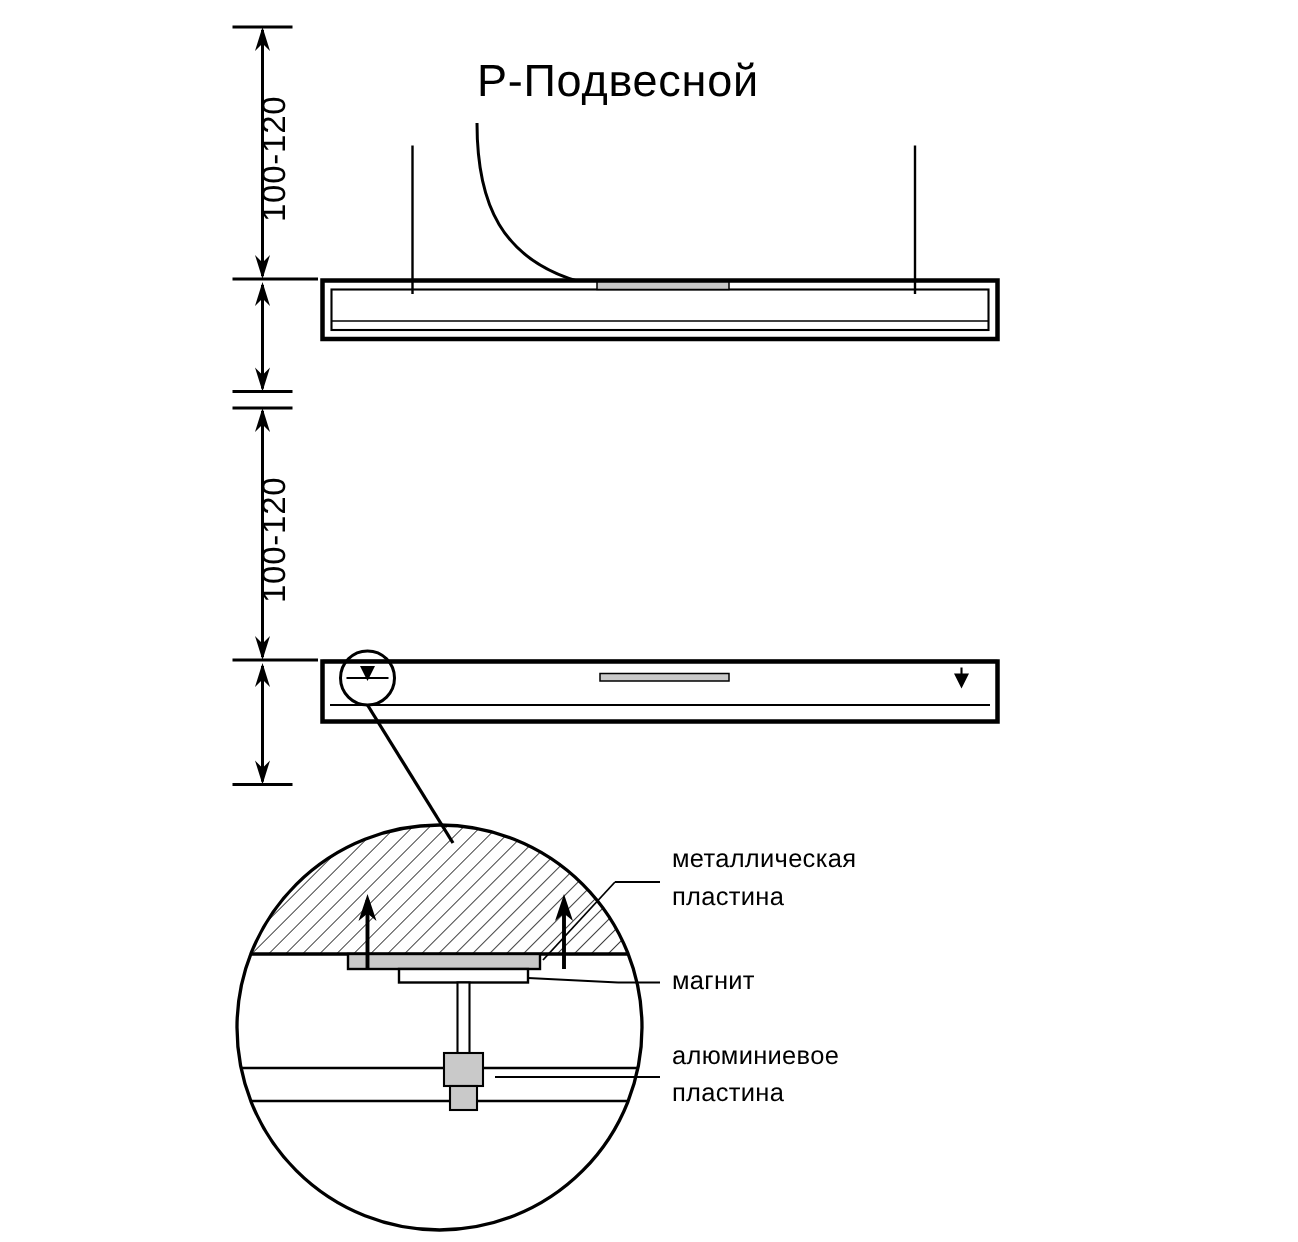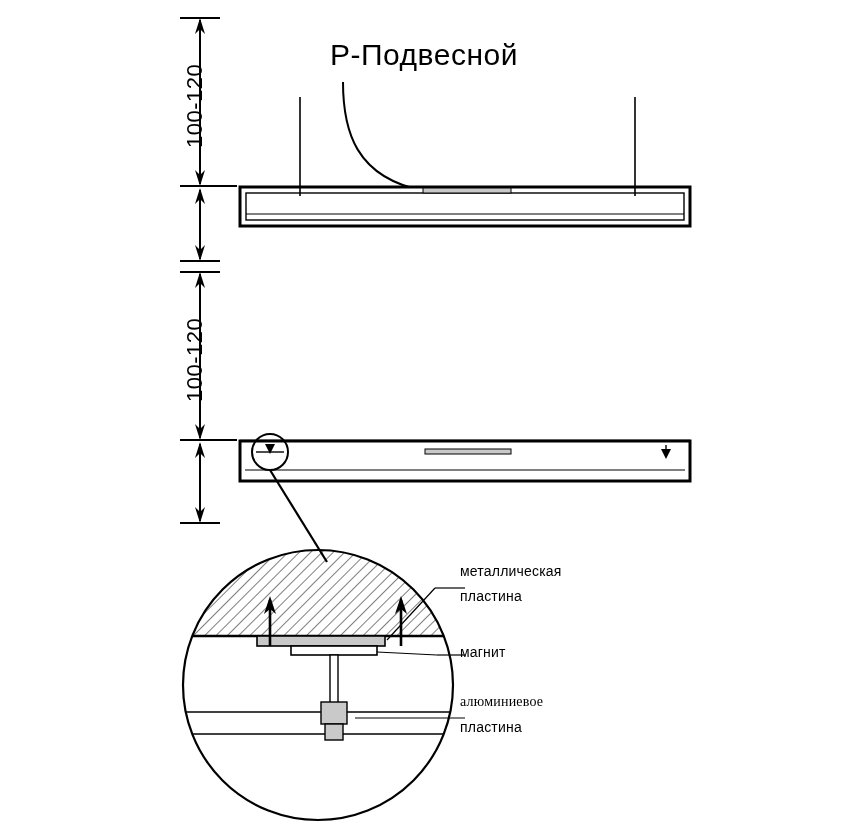--- a/index.html
+++ b/index.html
@@ -9,44 +9,43 @@
   }
   body {
     width: 865px;
     height: 828px;
     position: relative;
     font-family: "Liberation Sans", sans-serif;
     overflow: hidden;
   }
   #stage {
     position: absolute;
-    left: 12px;
+    left: 0;
     top: 0;
     width: 773px;
     height: 828px;
-    padding-left: 13px;
   }
   .lbl {
     position: absolute;
     color: #000000;
     white-space: pre;
     line-height: 1.15;
   }
   .title-lbl {
     font-size: 30px;
     letter-spacing: 0.5px;
   }
   .dim-lbl {
     font-size: 22px;
     transform-origin: 0 0;
     transform: rotate(-90deg);
     letter-spacing: 0.5px;
   }
   .callout-lbl {
-    font-size: 14px;
+    font-size: 17px;
     letter-spacing: 0.2px;
   }
 </style>
 </head>
 <body>
 
 <div id="stage">
 
   <svg width="865" height="828" viewBox="0 0 865 828" xmlns="http://www.w3.org/2000/svg">
 
@@ -174,16 +173,16 @@
   <div class="lbl dim-lbl" style="left:170px; top:148px;">100-120</div>
 
 
   <div class="lbl dim-lbl" style="left:170px; top:402px;">100-120</div>
 
   <div class="lbl callout-lbl" style="left:448px; top:563px;">металлическая</div>
   <div class="lbl callout-lbl" style="left:448px; top:588px;">пластина</div>
 
   <div class="lbl callout-lbl" style="left:448px; top:644px;">магнит</div>
 
-  <div class="lbl callout-lbl" style="left:448px; top:694px;font-family:Liberation Serif, serif;">алюминиевое</div>
+  <div class="lbl callout-lbl" style="left:448px; top:694px;">алюминиевое</div>
   <div class="lbl callout-lbl" style="left:448px; top:719px;">пластина</div>
 
 </div>
 
 </body></html>

